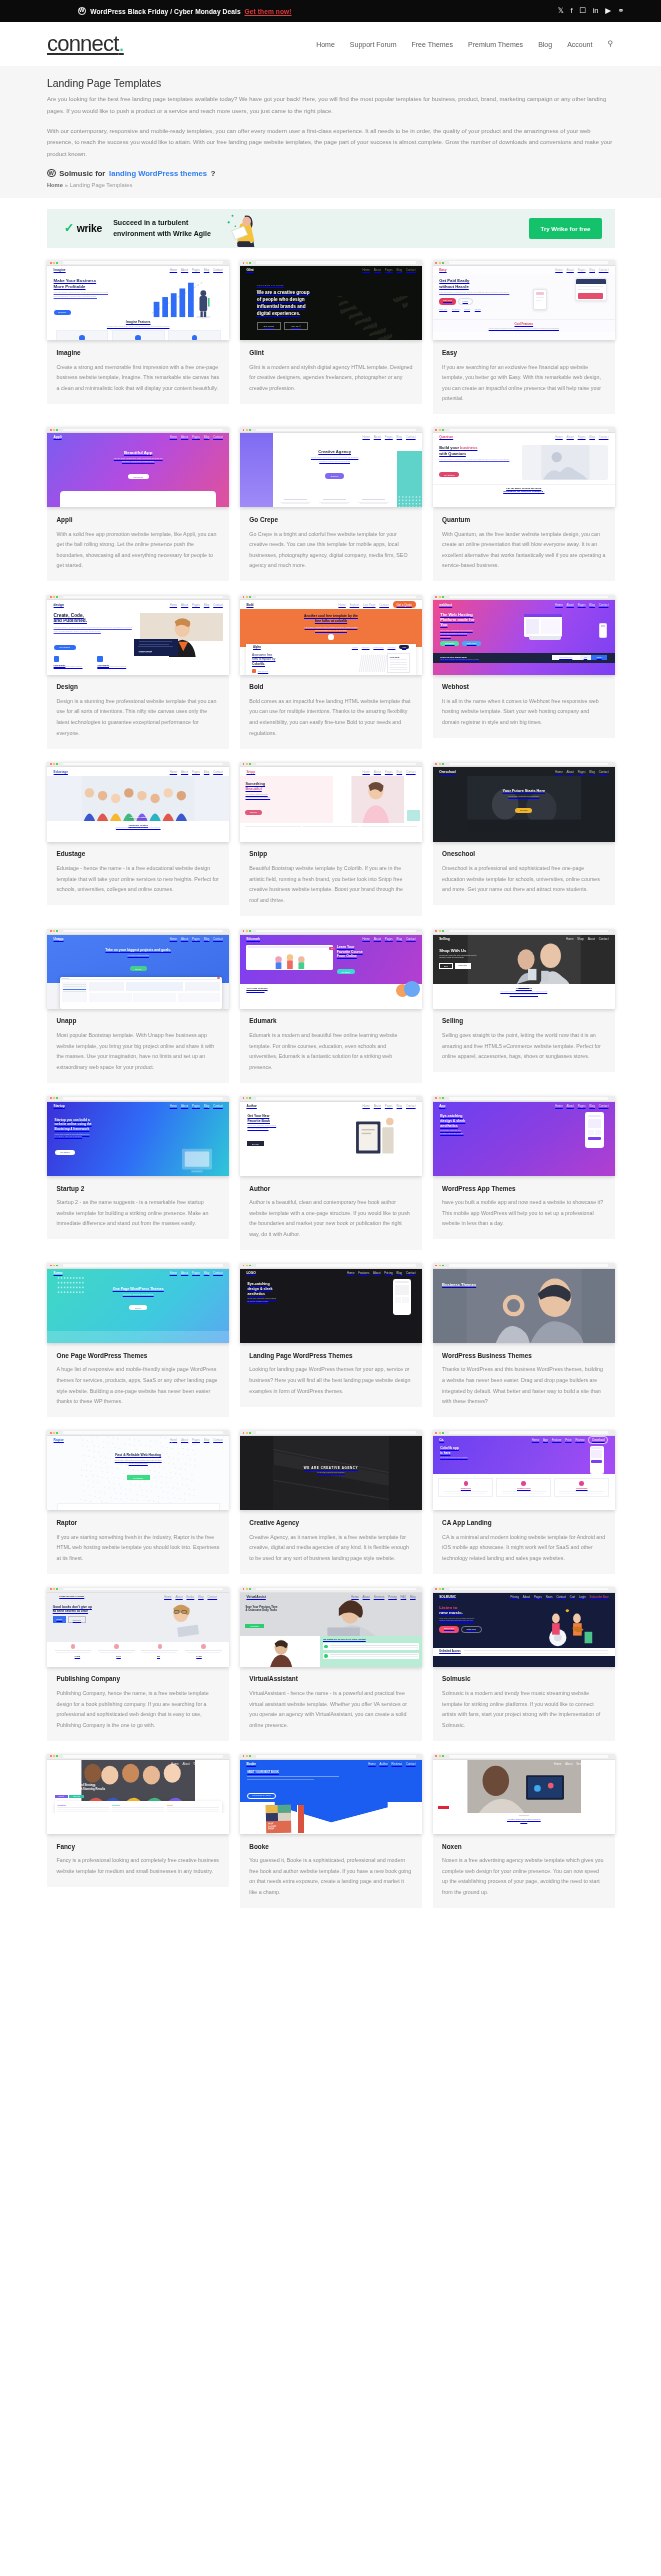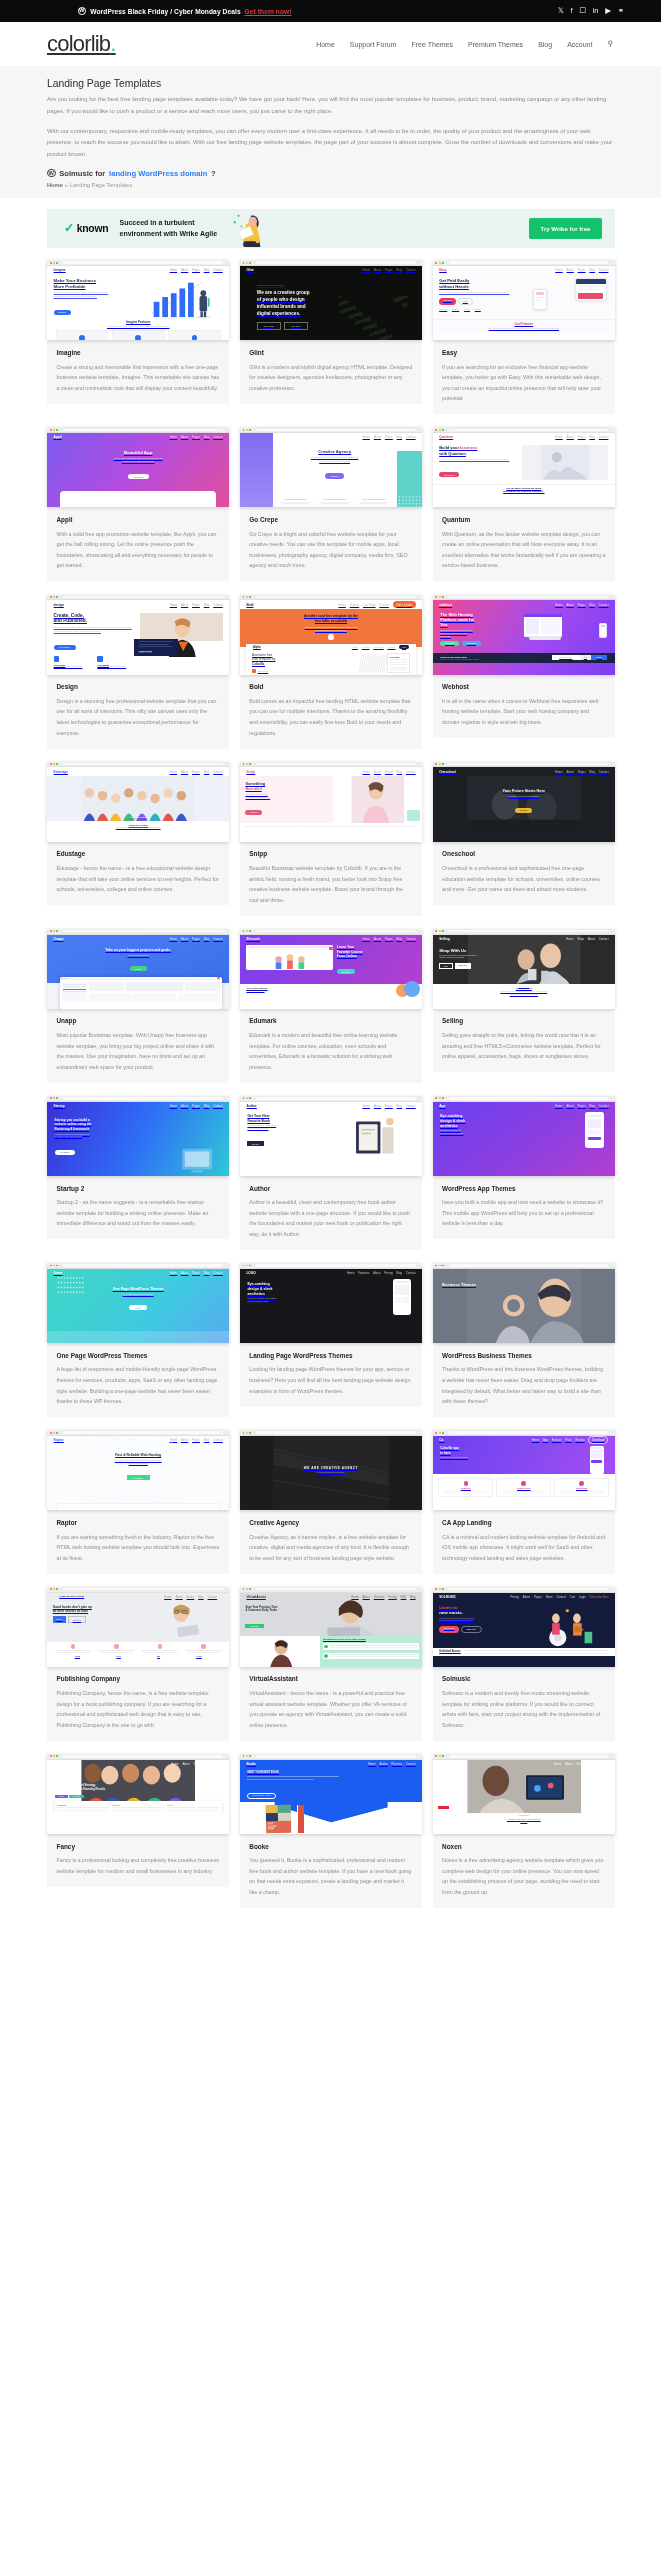--- a/index.html
+++ b/index.html
@@ -260,52 +260,52 @@
     <span>𝕏</span>
     <span>f</span>
     <span>☐</span>
     <span>in</span>
     <span>▶</span>
     <span>⚭</span>
   </div>
 </div>
 
 <header class="site-header">
-  <a href="#" class="logo"><span>colorlib</span><span class="dot">.</span></a>
+  <a href="#" class="logo"><span>connect</span><span class="dot">.</span></a>
   <nav class="mainnav">
     <a href="#">Home</a>
     <a href="#">Support Forum</a>
     <a href="#">Free Themes</a>
     <a href="#">Premium Themes</a>
     <a href="#">Blog</a>
     <a href="#">Account</a>
     <button class="search-btn">⚲</button>
   </nav>
 </header>
 
 <section class="intro">
   <h1>Landing Page Templates</h1>
   <p>Are you looking for the best free landing page templates available today? We have got your back! Here, you will find the most popular templates for business, product, brand, marketing campaign or any other landing pages. If you would like to push a product or a service and reach more users, you just came to the right place.</p>
   <p>With our contemporary, responsive and mobile-ready templates, you can offer every modern user a first-class experience. It all needs to be in order, the quality of your product and the amazingness of your web presence, to reach the success you would like to attain. With our free landing page website templates, the page part of your success is almost complete. Grow the number of downloads and conversions and make your product known.</p>
   <div class="wp-cta">
     <span class="wp-circle"></span>
     <span>Solmusic for </span>
-      <a href="#">landing WordPress domain</a>
+      <a href="#">landing WordPress themes</a>
       <span>?</span>
   </div>
   <div class="breadcrumb">
     <a href="#">Home</a><span class="sep">»</span><span>Landing Page Templates</span>
   </div>
 </section>
 
 <div class="adwrap">
   <div class="ad">
     <div class="ad-logo">
       <span class="ad-check">✓</span>
-      <span>known</span>
+      <span>wrike</span>
     </div>
     <div class="ad-copy">
       <div>Succeed in a turbulent</div>
       <div>environment with Wrike Agile</div>
     </div>
     <div class="ad-illo">
       <svg viewBox="0 0 42 40" width="40" height="38" aria-hidden="true">
         <circle cx="11" cy="6" r="1" fill="#13c26b"></circle>
         <circle cx="7" cy="13" r="1.2" fill="#13c26b"></circle>
         <circle cx="14" cy="17" r="0.8" fill="#13c26b"></circle>

